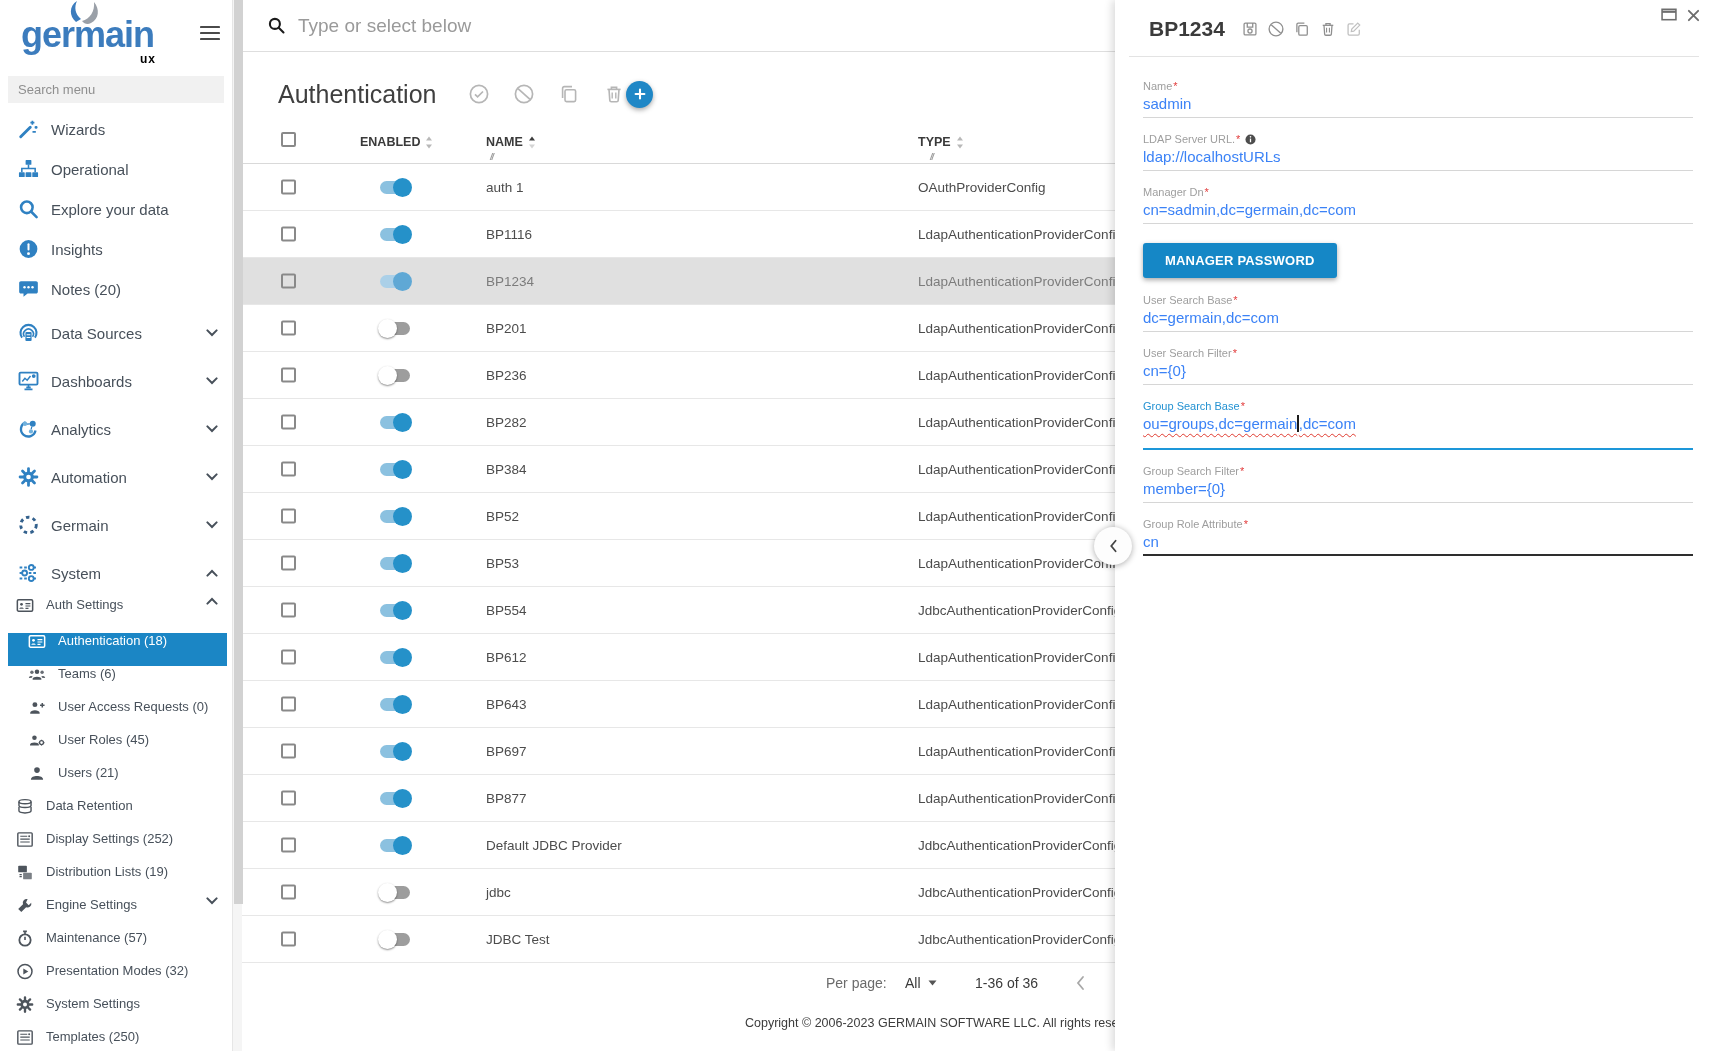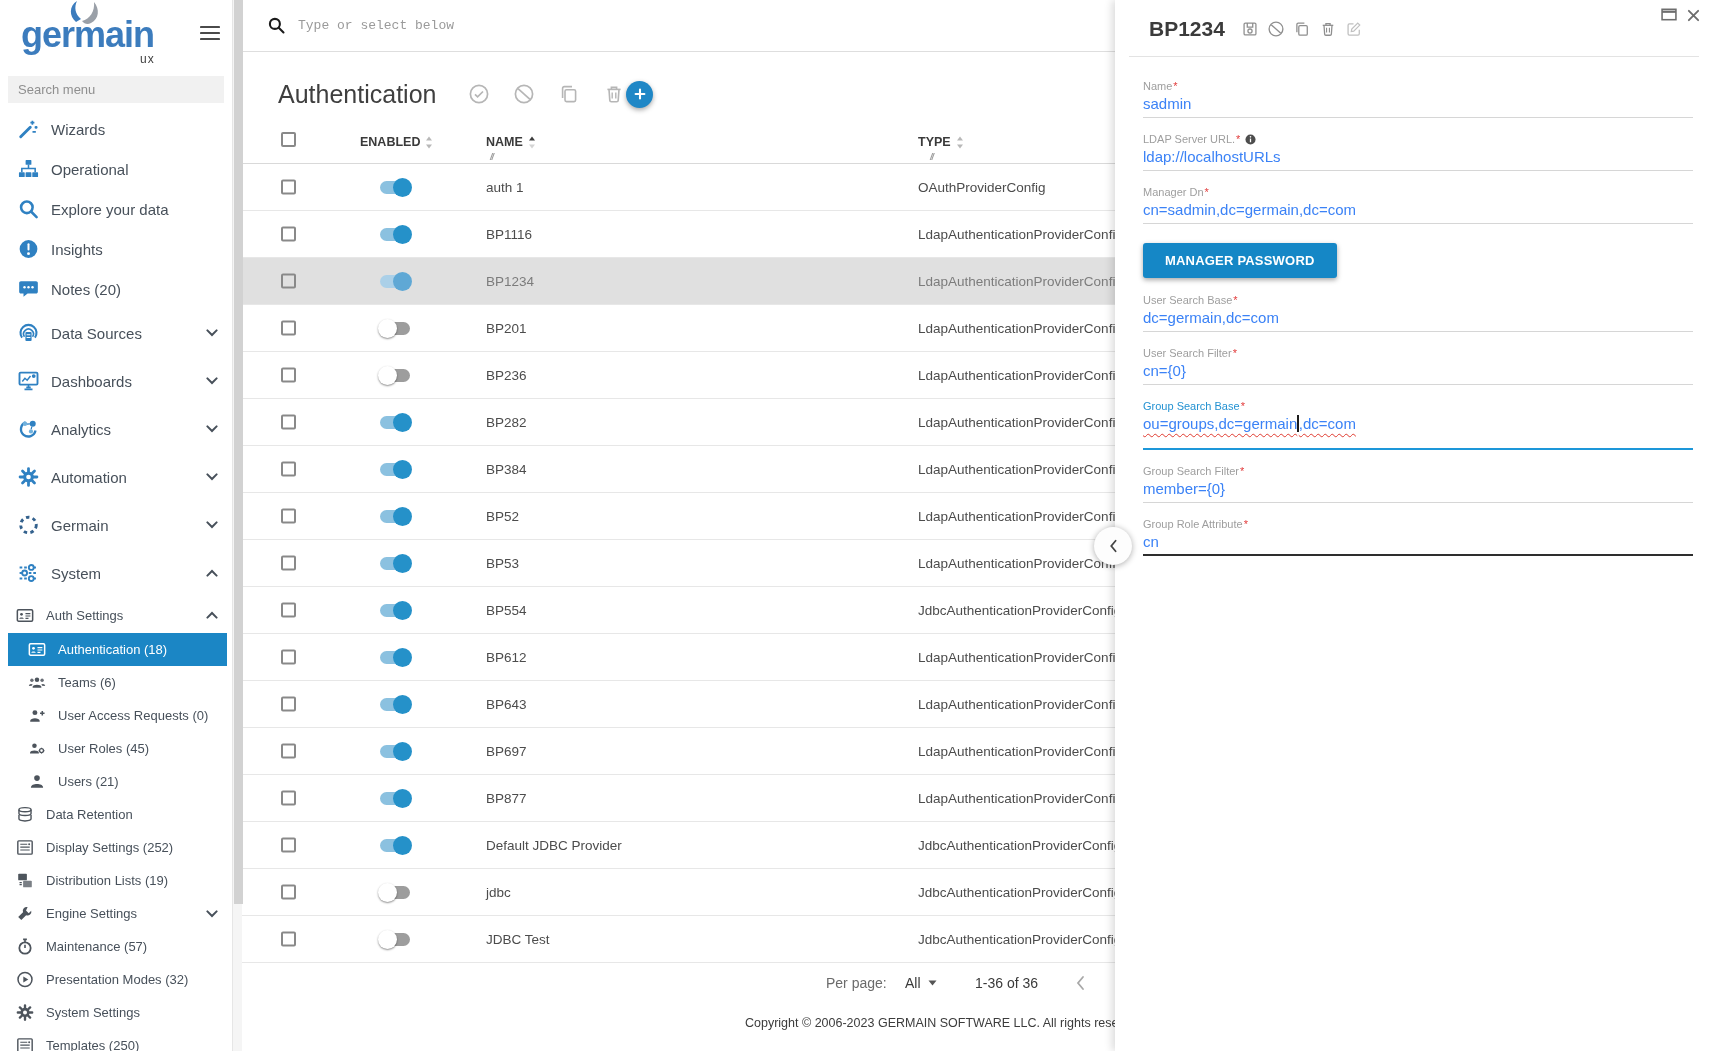--- a/index.html
+++ b/index.html
@@ -5,44 +5,44 @@
   * { box-sizing: border-box; margin: 0; padding: 0; }
   html,body { width:1713px; height:1051px; overflow:hidden; background:#fff;
     font-family:"Liberation Sans", sans-serif; }
   .icon svg{display:block;width:100%;height:100%}
 
   
   .sidebar{position:absolute;left:0;top:0;width:232px;height:100%;background:#fff;z-index:5}
   .logo-row{position:relative;height:74px}
   .logo-text{position:absolute;left:21px;top:14px;font-size:36px;font-weight:700;color:#3c7cbd;letter-spacing:-1px}
   .logo-swoosh{position:absolute;left:60px;top:-2px;width:62px;height:30px}
-  .logo-ux{position:absolute;left:140px;top:52px;font-size:12px;font-weight:400;color:#404040;letter-spacing:1px}
+  .logo-ux{position:absolute;left:140px;top:52px;font-size:12px;font-weight:700;color:#000000;letter-spacing:1px}
   .hamburger{position:absolute;right:12px;top:25px;width:20px;height:16px;color:#4a4a4a;cursor:pointer}
   .menu-search{display:block;width:216px;margin:2px 8px 6px 8px;height:27px;background:#f1f1f1;border:none;outline:none;padding:0 10px;font-size:13px;color:#555;font-family:"Liberation Sans",sans-serif}
   .menu-search::placeholder{color:#8f8f8f}
   .nav-item{display:flex;align-items:center;gap:12px;height:40px;padding:0 14px 0 18px;font-size:15px;color:#47505a;cursor:pointer}
   .nav-item.expandable{height:48px}
   .nav-icon{width:21px;height:20px;flex:none;color:#2f81c2}
   .nav-icon.navy{color:#33618d}
   .nav-chevron{margin-left:auto;width:12px;height:8px;color:#47505a;flex:none}
-  .nav-sub{display:flex;align-items:center;gap:12px;height:33px;font-size:13px;color:#47505a;cursor:pointer}
+  .nav-sub{display:flex;gap:12px;height:33px;font-size:13px;color:#47505a;cursor:pointer}
   .nav-sub .nav-icon{width:18px;height:17px;color:#4d545c}
   .nav-sub.sub1{padding:0 14px 0 16px}
   .nav-sub.sub2{padding:0 14px 0 28px}
   .nav-sub.hdr{height:36px}
   .nav-sub.selected{background:linear-gradient(90deg,#fff 0 8px,#1b86c5 8px 227px,#fff 227px);color:#fff}
   .nav-sub.selected .nav-icon{color:#fff}
   .sb-track{position:absolute;left:232px;top:0;bottom:0;width:10px;background:#f5f5f5;border-left:1px solid #e6e6e6;z-index:6}
   .sb-thumb{position:absolute;left:1px;top:0;width:9px;height:86%;background:#d2d2d2}
 
   
   .main{position:absolute;left:242px;top:0;right:0;bottom:0;background:#fff}
   .searchbar{height:52px;border-bottom:1px solid #dedede;display:flex;align-items:center;padding-left:26px;gap:13px}
   .searchbar .icon{width:17px;height:17px;color:#1b1b1b}
-  .main-search{flex:1;border:none;outline:none;font-size:13px;color:#c2410c;font-family:Liberation Mono, monospace}
+  .main-search{flex:1;border:none;outline:none;font-size:19px;color:#c2410c;font-family:Liberation Sans, sans-serif}
   .main-search::placeholder{color:#9a9a9a}
   .title-row{margin-top:20px;height:44px;display:flex;align-items:center;padding-left:36px}
   .page-title{font-size:25px;color:#3f3f3f;font-weight:400}
   .tool-icons{display:flex;align-items:center;gap:25px;margin-left:33px;color:#b6b6b6}
   .tool-icons .icon{width:20px;height:20px;cursor:pointer}
   .add-btn{width:27px;height:27px;border-radius:50%;background:#1f87c6;box-shadow:0 2px 5px rgba(0,0,0,.35);display:flex;align-items:center;justify-content:center;cursor:pointer;margin-left:2px}
   .add-btn .icon{width:16px;height:16px}
   .thead{position:relative;margin-top:10px;height:38px;border-bottom:1px solid #d9d9d9;font-size:12.5px;font-weight:700;color:#3a3a3a}
   .thead .cb{position:absolute;left:39px;top:6px}
   .th{position:absolute;top:9px;display:flex;align-items:center;gap:5px;cursor:pointer}

